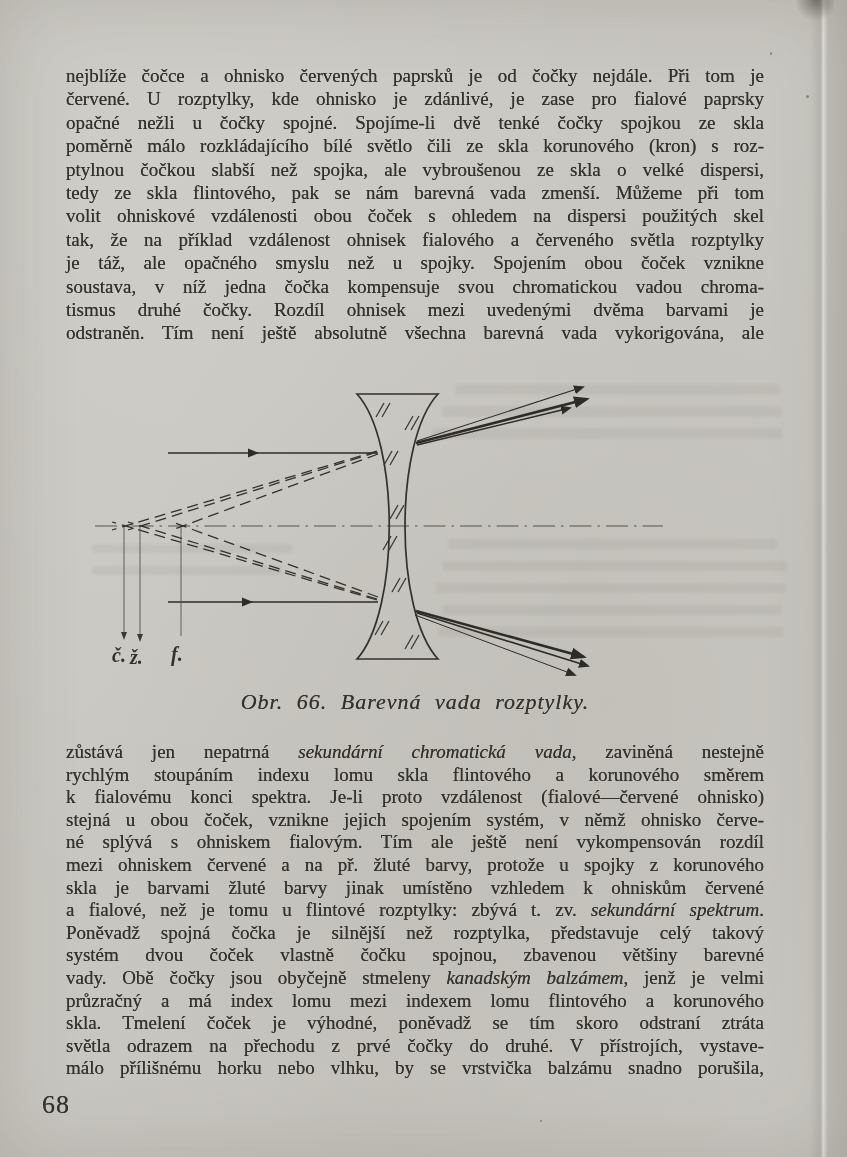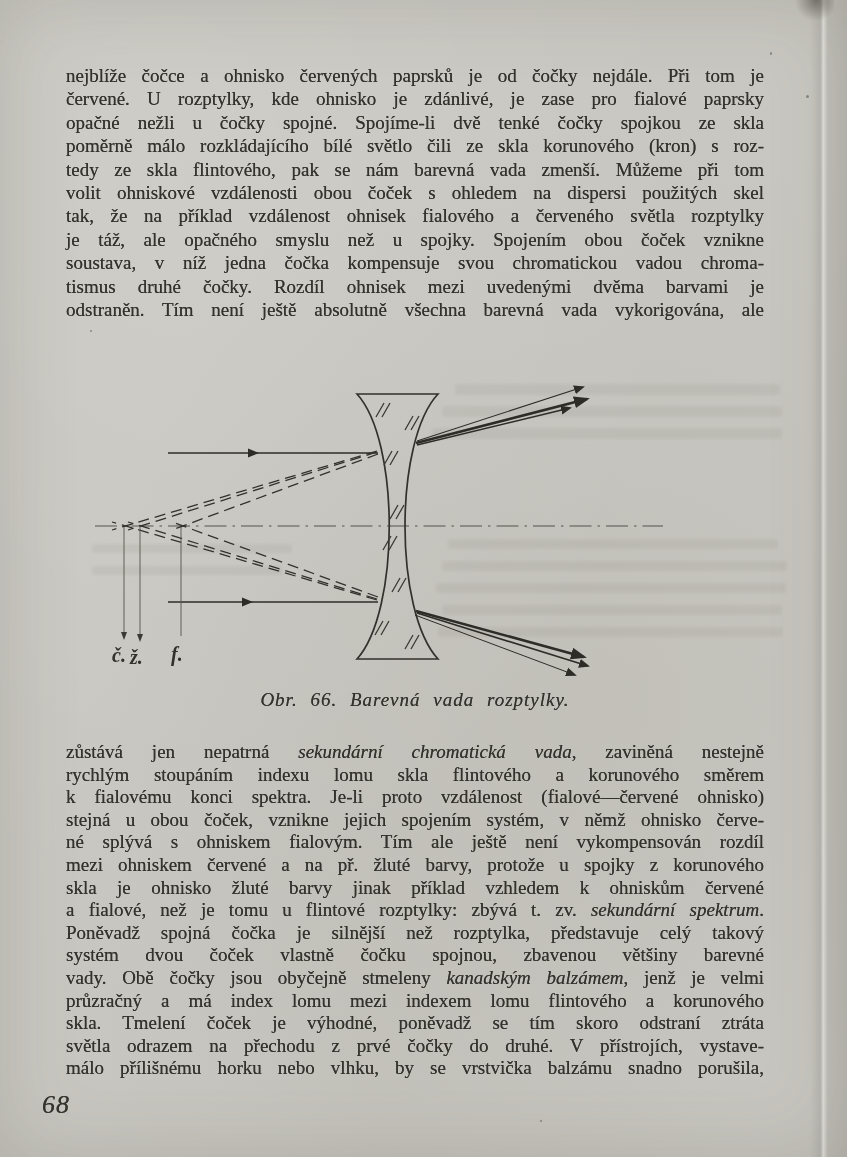--- a/index.html
+++ b/index.html
@@ -27,27 +27,27 @@
     text-shadow:0 0 0.5px rgba(42,40,36,0.8);
   }
   #p1{top:64px;}
   #p1 .line{line-height:23.4px;}
   #p2{top:741px;}
   #p2 .line{line-height:22.6px;}
   .line i{font-style:italic;}
   #figure-svg{position:absolute;left:60px;top:374px;width:742px;height:302px;}
   #caption{
     position:absolute;left:66px;top:689px;width:698px;
-    text-align:center;font-style:italic;font-size:19px;
+    text-align:center;font-style:italic;font-size:22px;
     letter-spacing:1px;word-spacing:7px;
     text-shadow:0 0 0.5px rgba(42,40,36,0.75);
   }
   #pagenum{
     position:absolute;left:42px;top:1090px;
-    font-style:italic;font-size:26px;letter-spacing:1px;
+    font-size:26px;letter-spacing:1px;
     text-shadow:0 0 0.5px rgba(42,40,36,0.75);
   }
   .crease{
     position:absolute;left:810px;top:0;width:37px;height:1157px;pointer-events:none;
     background:linear-gradient(90deg,
       rgba(60,58,52,0) 0%,
       rgba(60,58,52,0.10) 28%,
       rgba(255,255,252,0.38) 36%,
       rgba(60,58,52,0.05) 48%,
       rgba(104,102,94,0.13) 100%);
@@ -61,20 +61,21 @@
 </head>
 <body>
 
 <div class="paper-fx"></div>
 
 <div id="p1" class="para">
     <div class="line">nejblíže čočce a ohnisko červených paprsků je od čočky nejdále. Při tom je</div>
     <div class="line">červené. U rozptylky, kde ohnisko je zdánlivé, je zase pro fialové paprsky</div>
     <div class="line">opačné nežli u čočky spojné. Spojíme-li dvě tenké čočky spojkou ze skla</div>
     <div class="line">poměrně málo rozkládajícího bílé světlo čili ze skla korunového (kron) s roz-</div>
+    <div class="line">ptylnou čočkou slabší než spojka, ale vybroušenou ze skla o velké dispersi,</div>
     <div class="line">tedy ze skla flintového, pak se nám barevná vada zmenší. Můžeme při tom</div>
     <div class="line">volit ohniskové vzdálenosti obou čoček s ohledem na dispersi použitých skel</div>
     <div class="line">tak, že na příklad vzdálenost ohnisek fialového a červeného světla rozptylky</div>
     <div class="line">je táž, ale opačného smyslu než u spojky. Spojením obou čoček vznikne</div>
     <div class="line">soustava, v níž jedna čočka kompensuje svou chromatickou vadou chroma-</div>
     <div class="line">tismus druhé čočky. Rozdíl ohnisek mezi uvedenými dvěma barvami je</div>
     <div class="line">odstraněn. Tím není ještě absolutně všechna barevná vada vykorigována, ale</div>
   </div>
 
 <svg id="figure-svg" viewBox="60 374 742 302" xmlns="http://www.w3.org/2000/svg">
@@ -166,21 +167,21 @@
 
 <div id="caption">Obr. 66. Barevná vada rozptylky.</div>
 
 <div id="p2" class="para">
     <div class="line">zůstává jen nepatrná <i>sekundární chromatická vada</i>, zaviněná nestejně</div>
     <div class="line">rychlým stoupáním indexu lomu skla flintového a korunového směrem</div>
     <div class="line">k fialovému konci spektra. Je-li proto vzdálenost (fialové—červené ohnisko)</div>
     <div class="line">stejná u obou čoček, vznikne jejich spojením systém, v němž ohnisko červe-</div>
     <div class="line">né splývá s ohniskem fialovým. Tím ale ještě není vykompensován rozdíl</div>
     <div class="line">mezi ohniskem červené a na př. žluté barvy, protože u spojky z korunového</div>
-    <div class="line">skla je ohnisko žluté barvy jinak příklad vzhledem k ohniskům červené</div>
+    <div class="line">skla je barvami žluté barvy jinak umístěno vzhledem k ohniskům červené</div>
     <div class="line">a fialové, než je tomu u flintové rozptylky: zbývá t. zv. <i>sekundární spektrum</i>.</div>
     <div class="line">Poněvadž spojná čočka je silnější než rozptylka, představuje celý takový</div>
     <div class="line">systém dvou čoček vlastně čočku spojnou, zbavenou většiny barevné</div>
     <div class="line">vady. Obě čočky jsou obyčejně stmeleny <i>kanadským balzámem</i>, jenž je velmi</div>
     <div class="line">průzračný a má index lomu mezi indexem lomu flintového a korunového</div>
     <div class="line">skla. Tmelení čoček je výhodné, poněvadž se tím skoro odstraní ztráta</div>
     <div class="line">světla odrazem na přechodu z prvé čočky do druhé. V přístrojích, vystave-</div>
     <div class="line">málo přílišnému horku nebo vlhku, by se vrstvička balzámu snadno porušila,</div>
   </div>
 

